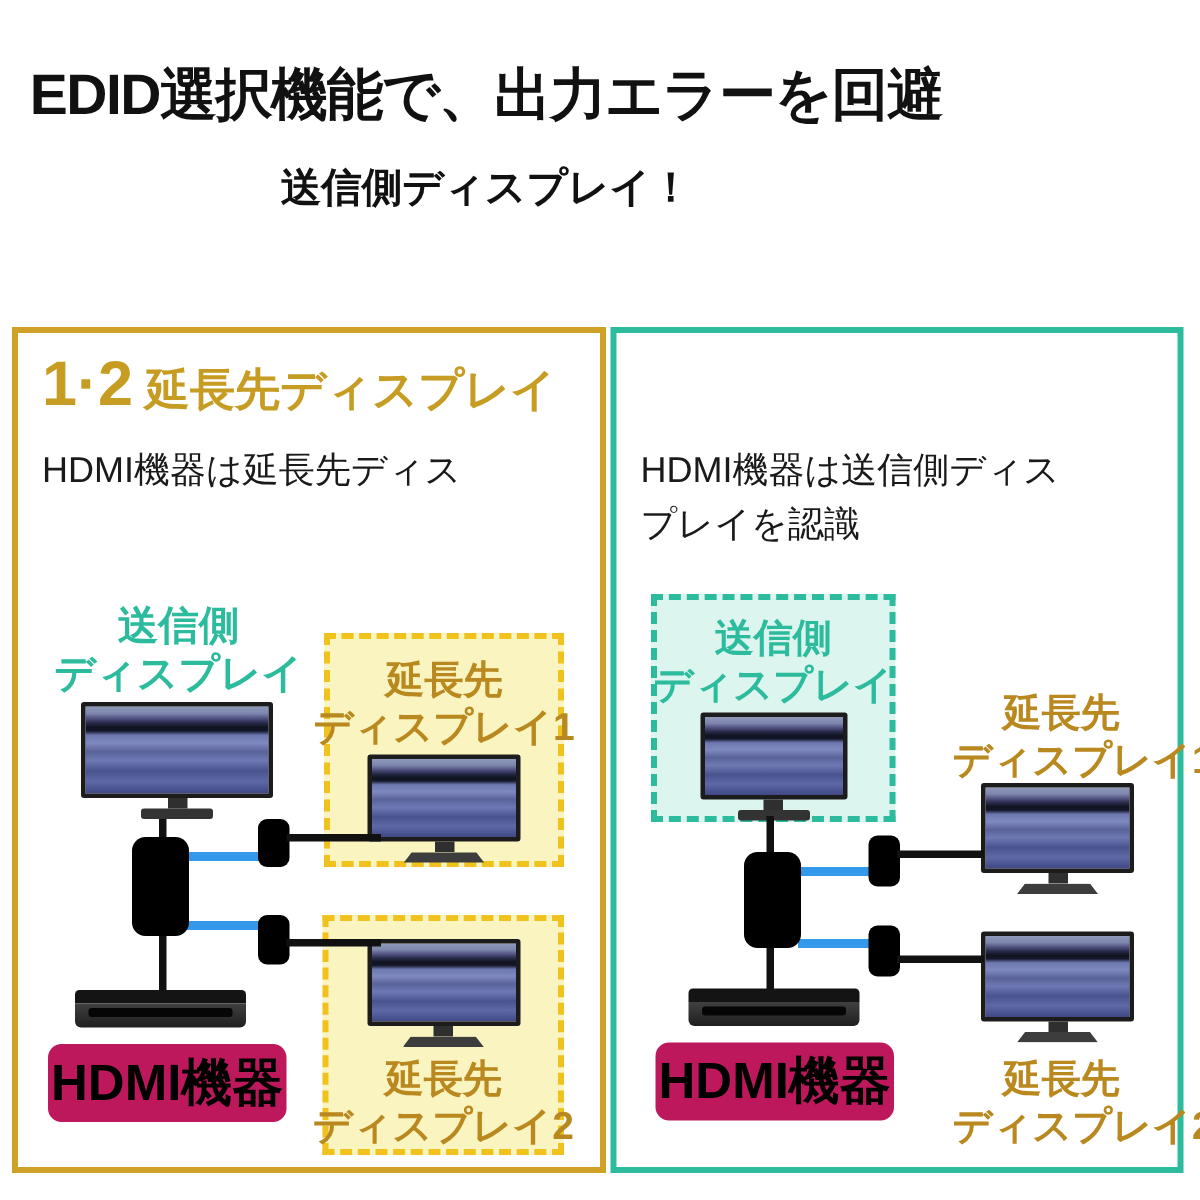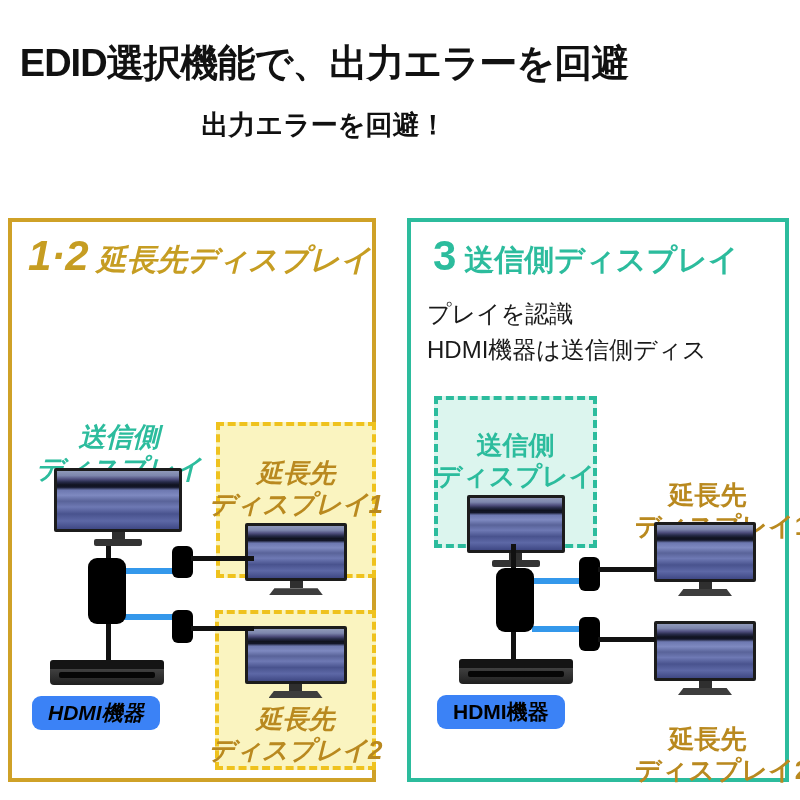--- a/index.html
+++ b/index.html
@@ -7,21 +7,21 @@
     width:800px;height:800px;position:relative;background:#ffffff;overflow:hidden;
     font-family:"Liberation Sans","DejaVu Sans",sans-serif;color:#111;
   }
   
   .header{position:absolute;top:0;left:0;width:648px;text-align:center;}
   .title{margin:38px 0 0;font-size:38px;font-weight:800;letter-spacing:-1px;color:#111;}
   .subtitle{margin:16px 0 0;font-size:27px;font-weight:600;line-height:1.5;color:#111;}
   .subtitle span{display:block;}
   
   .panel{position:absolute;top:218px;height:564px;box-sizing:border-box;background:#fff;}
-  .panel-gold{left:8px;width:368px;border:4px solid #CFA127;font-style:italic;}
+  .panel-gold{left:8px;width:396px;border:4px solid #CFA127;}
   .panel-teal{left:407px;width:382px;border:4px solid #2CBC9D;}
   .panel-head{position:absolute;left:16px;top:10px;white-space:nowrap;}
   .panel-teal .panel-head{left:22px;}
   .head-num{font-size:42px;font-weight:800;margin-right:8px;}
   .head-txt{font-size:30px;font-weight:800;}
   .gold-c{color:#C69D22;}
   .teal-c{color:#2CBC9D;}
   .goldtext-c{color:#B9891F;}
   .desc{position:absolute;left:16px;top:74px;font-size:24px;line-height:1.5;color:#1a1a1a;}
   .desc span{display:block;}
@@ -43,52 +43,53 @@
   .pole{width:5px;background:#111;z-index:1;}
   .tx-box{width:38px;background:#000;border-radius:9px;z-index:2;}
   .rx-box{width:21px;background:#000;border-radius:6px;z-index:3;}
   .cable-blue{height:6px;background:#3498EB;z-index:1;}
   .cable-black{height:5px;background:#111;z-index:3;}
   .player{width:114px;z-index:2;}
   .player-lid{height:9px;background:#141414;border-radius:3px 3px 0 0;}
   .player-body{position:relative;height:16px;background:linear-gradient(#404040,#1f1f1f);border-radius:0 0 4px 4px;}
   .player-slot{position:absolute;left:9px;right:9px;top:3px;height:6px;background:#060606;border-radius:2px;}
   .hdmi-label{
-    font-size:21px;font-weight:800;color:#000;background:#3b82f6;
-    border-radius:9px;padding:3px 16px;white-space:nowrap;z-index:2;
+    font-size:34px;font-weight:800;color:#000;background:#be185d;
+    border-radius:9px;padding:3px 2px;white-space:nowrap;z-index:2;
   }
   .dash-yellow{
     box-sizing:border-box;border:4px dashed #EFC21E;background:#FAF4C0;
     display:flex;flex-direction:column;align-items:center;z-index:0;
   }
   .dash-teal{
     box-sizing:border-box;border:4px dashed #2CBC9D;background:#DCF5EE;
     display:flex;flex-direction:column;align-items:center;z-index:0;
   }
-  .two-line{text-align:center;font-weight:800;line-height:1.18;margin-top:20px;}
+  .two-line{text-align:center;font-weight:800;line-height:1.18;}
   .two-line span{display:block;white-space:nowrap;}
   .sender-label{font-size:27px;}
   .ext-label{font-size:26px;}
   .or-label{font-size:21px;font-weight:800;text-align:center;color:#111;}
 </style>
 </head>
 <body>
 
 <div class="header">
   <h1 class="title">EDID選択機能で、出力エラーを回避</h1>
   <p class="subtitle">
-    <span>出力エラーを回避！</span>
+    <span>送信側ディスプレイ！</span>
   </p>
 </div>
 
 <section class="panel panel-gold">
   <div class="panel-head">
     <span class="head-num gold-c">1·2</span><span class="head-txt gold-c">延長先ディスプレイ</span>
   </div>
   <div class="desc">
+    <span>HDMI機器は延長先ディス</span>
   </div>
 
   <div class="abs two-line sender-label teal-c" style="left:14px;top:180px;width:186px;">
     <span>送信側</span>
     <span>ディスプレイ</span>
   </div>
   <div class="monitor abs" style="left:42px;top:246px;width:128px;z-index:2;">
     <div class="screen" style="height:64px;"></div>
     <div class="neck"></div>
     <div class="crossbar"></div>
@@ -130,26 +131,23 @@
       <div class="stand-base"></div>
     </div>
     <div class="two-line ext-label goldtext-c" style="margin-top:6px;">
       <span>延長先</span>
       <span>ディスプレイ2</span>
     </div>
   </div>
 </section>
 
 <section class="panel panel-teal">
-  <div class="panel-head">
-    <span class="head-num teal-c">3</span><span class="head-txt teal-c">送信側ディスプレイ</span>
-  </div>
   <div class="desc">
+    <span>HDMI機器は送信側ディス</span>
     <span>プレイを認識</span>
-    <span>HDMI機器は送信側ディス</span>
   </div>
 
   <div class="abs dash-teal" style="left:23px;top:174px;width:163px;height:152px;padding-top:10px;">
     <div class="two-line sender-label teal-c" style="font-size:26px;">
       <span>送信側</span>
       <span>ディスプレイ</span>
     </div>
     <div class="monitor" style="width:98px;margin-top:4px;">
       <div class="screen" style="height:58px;"></div>
       <div class="neck"></div>

